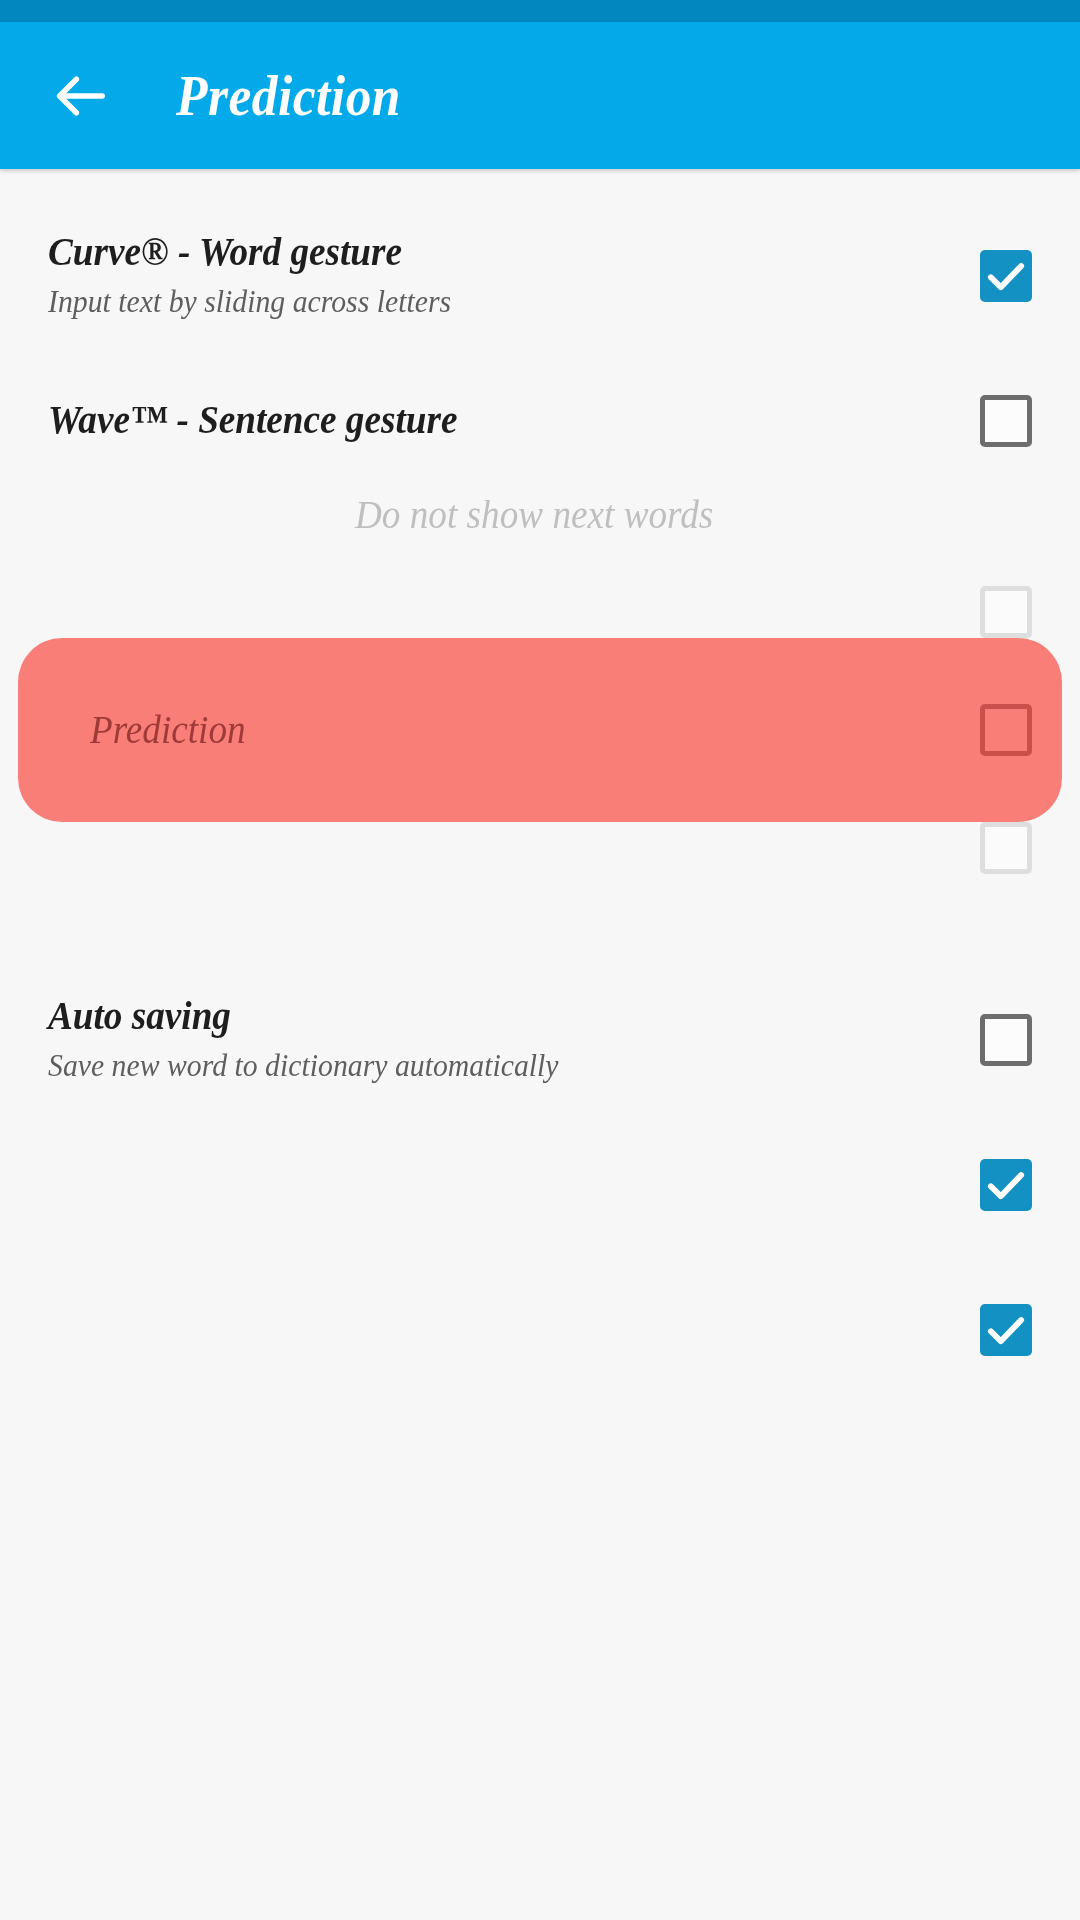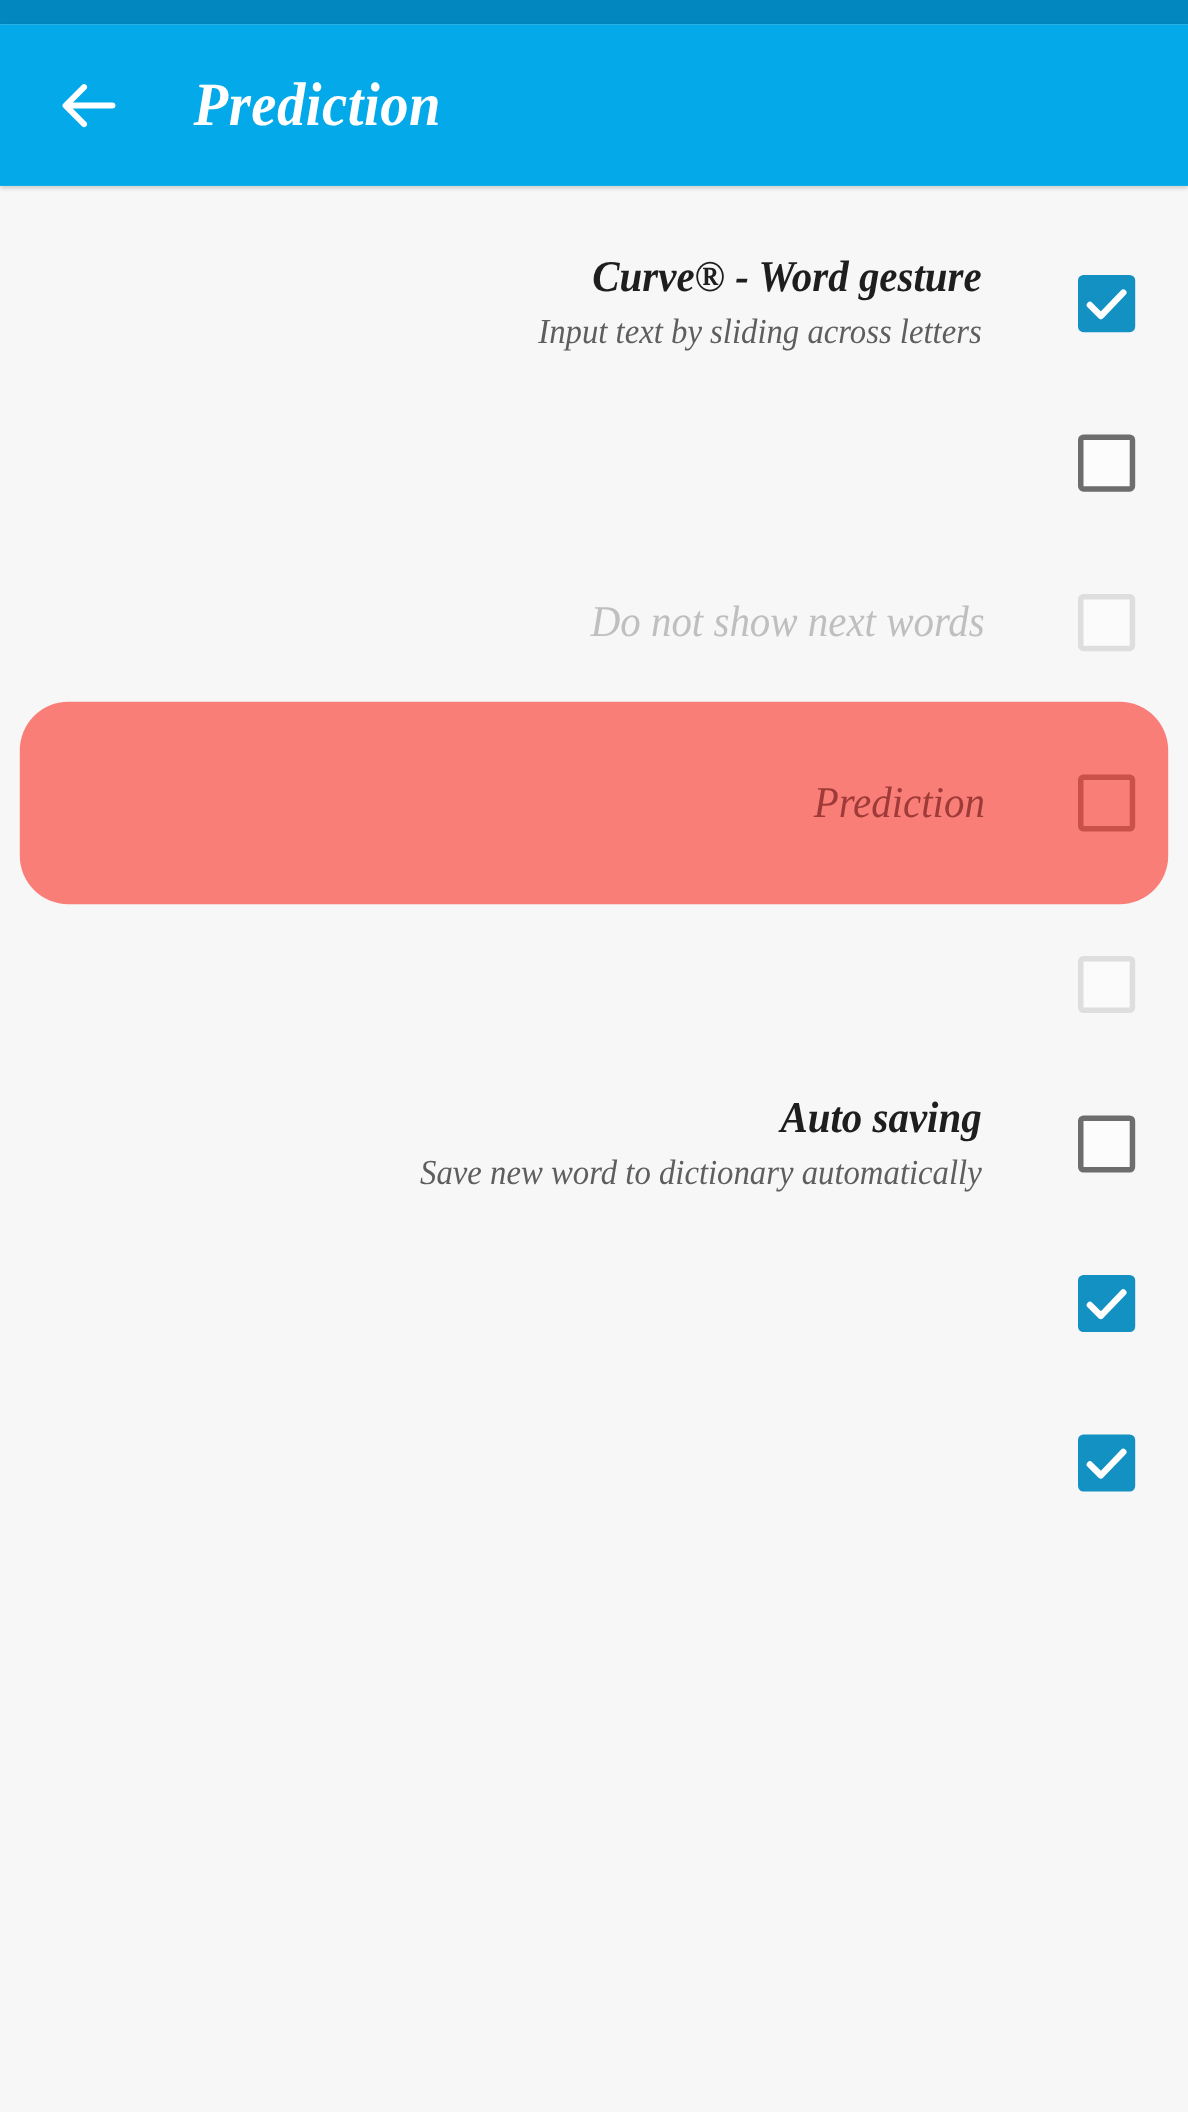--- a/index.html
+++ b/index.html
@@ -63,21 +63,20 @@
     background: #F7F7F7;
   }
 
   .row {
     position: relative;
     display: flex;
     align-items: center;
     box-sizing: border-box;
     padding: 0 48px 0 48px;
     min-height: 145px;
-    text-align: right;
   }
   .row-texts {
     flex: 1 1 auto;
     padding-right: 24px;
     min-width: 0;
   }
   .row-title {
     font-size: 40px;
     font-style: italic;
     font-weight: 700;
@@ -93,21 +92,21 @@
     font-weight: 400;
     color: #5E5E5E;
     line-height: 1.2;
     margin-top: 7px;
     white-space: nowrap;
     transform: scaleX(0.93);
     transform-origin: left center;
   }
 
   
-  .row.indent { padding-left: 88px; }
+  .row.indent { padding-left: 88px; flex-direction: column; }
 
   
   .row.disabled .row-title { color: #BFBFBF; font-weight: 400; }
   .row.disabled .row-sub   { color: #C6C6C6; }
 
   
   .row.highlight {
     background: #FA7E78;
     border-radius: 44px;
     margin: 0 18px;
@@ -175,20 +174,23 @@
         <div class="row-title">Curve® - Word gesture</div>
         <div class="row-sub">Input text by sliding across letters</div>
       </div>
       <div class="checkbox checked">
         <svg viewBox="0 0 24 24" aria-hidden="true">
           <path d="M5 12.6 L9.6 17.2 L19 7.4" stroke="#ffffff" stroke-width="2.7" stroke-linecap="round" stroke-linejoin="round" fill="none"></path>
         </svg>
       </div>
     </div>
     <div class="row">
+      <div class="row-texts">
+        <div class="row-title">Wave™ - Sentence gesture</div>
+      </div>
       <div class="checkbox unchecked"></div>
     </div>
     <div class="row indent disabled">
       <div class="row-texts">
         <div class="row-title">Do not show next words</div>
       </div>
       <div class="checkbox unchecked-disabled"></div>
     </div>
     <div class="row highlight">
       <div class="row-texts">

